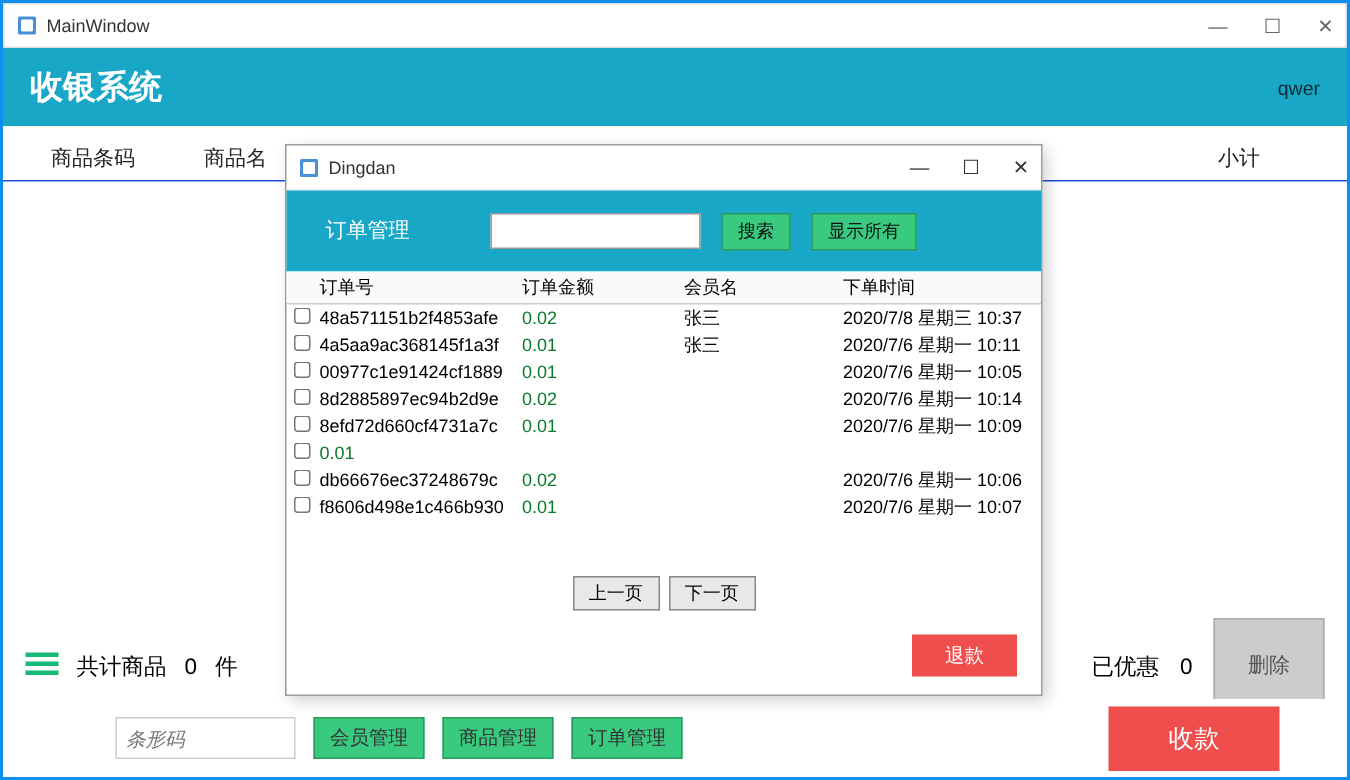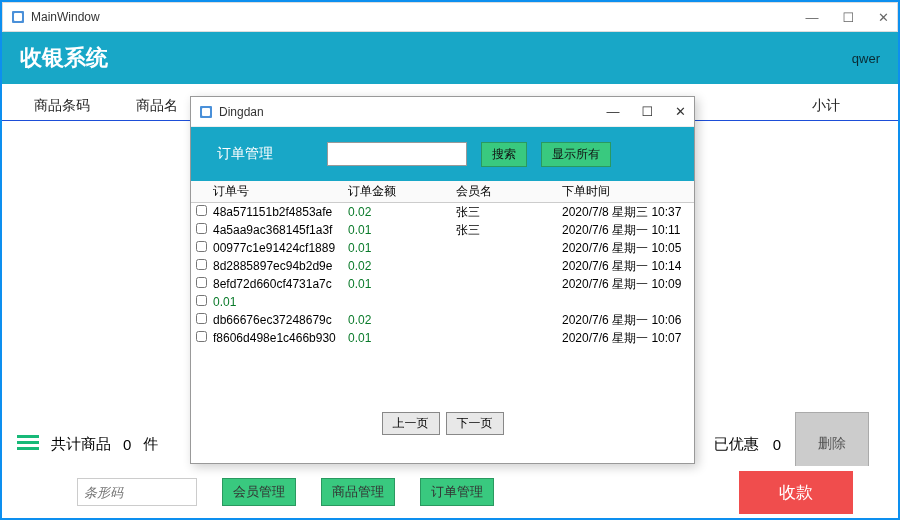--- a/index.html
+++ b/index.html
@@ -16,27 +16,27 @@
   
   .header { background: #18a7c7; height: 52px; display: flex; align-items: center; padding: 0 18px; color: #fff; }
   .header .title { font-size: 22px; font-weight: bold; }
   .header .user { margin-left: auto; color: #0a2a33; font-size: 13px; }
 
   
   .bg-table-head { height: 30px; display: flex; align-items: center; font-size: 14px; color: #222; border-bottom: 1px solid #1d4ed8; margin-top: 7px; }
   .bg-table-head .col { padding: 0 4px; }
 
   
-  .summary-bar { position: absolute; left: 0; right: 14px; bottom: 52px; height: 44px; display: flex; align-items: center; padding: 0 15px; gap: 12px; font-size: 15px; background:#fff; }
+  .summary-bar { position: absolute; left: 0; right: 0; bottom: 52px; height: 44px; display: flex; align-items: center; padding: 0 15px; gap: 12px; font-size: 15px; background:#fff; }
   .summary-bar .menu-ico { width: 22px; height: 18px; display: inline-block; }
   .summary-bar .menu-ico span { display:block; height:3px; background:#17b978; margin-bottom:3px; }
   .summary-bar .right { margin-left: auto; display:flex; align-items:center; gap:14px; }
   .btn-delete { background:#ccc; color:#555; padding:22px 22px; font-size:14px; border:1px solid #aaa; }
 
-  .action-bar { position:absolute; left:0; right:0; bottom:0; height:52px; display:flex; align-items:center; padding:0 15px; gap:23px; background:#fff; }
+  .action-bar { position:absolute; left:0; right:0; bottom:0; height:52px; display:flex; align-items:center; padding:0 15px; gap:10px; background:#fff; }
   .barcode-input { width:120px; height:28px; border:1px solid #ccc; padding:2px 6px; font-size:13px; color:#aaa; font-style:italic; margin-left:60px;}
   .mgmt-btn { background:#39c97f; color:#333; font-size:13px; padding:4px 10px; border:1px solid #2a9960; margin-left:2px;}
   .checkout-btn { margin-left:auto; background:#f04d4d; color:#fff; font-size:17px; padding:10px 40px; border:none; margin-right:30px;}
 
   
   .dialog { position:absolute; top:96px; left:190px; width:505px; height:368px; background:#fff; border:1px solid #999; box-shadow:3px 3px 10px rgba(0,0,0,.2); display:flex; flex-direction:column; }
   .dlg-chrome { height:30px; display:flex; align-items:center; padding:0 8px; font-size:12px; color:#333; border-bottom:1px solid #eee;}
   .dlg-chrome .icon { width:14px; height:14px; margin-right:6px; }
   .dlg-chrome .win-controls { margin-left:auto; display:flex; gap:22px; font-size:13px; color:#333;}
   .dlg-header { background:#18a7c7; height:54px; display:flex; align-items:center; padding:0 26px; gap:14px;}
@@ -204,14 +204,17 @@
           <div class="c c-tm">2020/7/6 星期一 10:07</div>
         </div>
       </div>
   </div>
 
   <div class="dlg-footer">
     <div class="pager">
       <button>上一页</button>
       <button>下一页</button>
     </div>
+    <div class="refund-row">
+      <button class="refund-btn">退款</button>
+    </div>
   </div>
 </div>
 
 </body></html>

